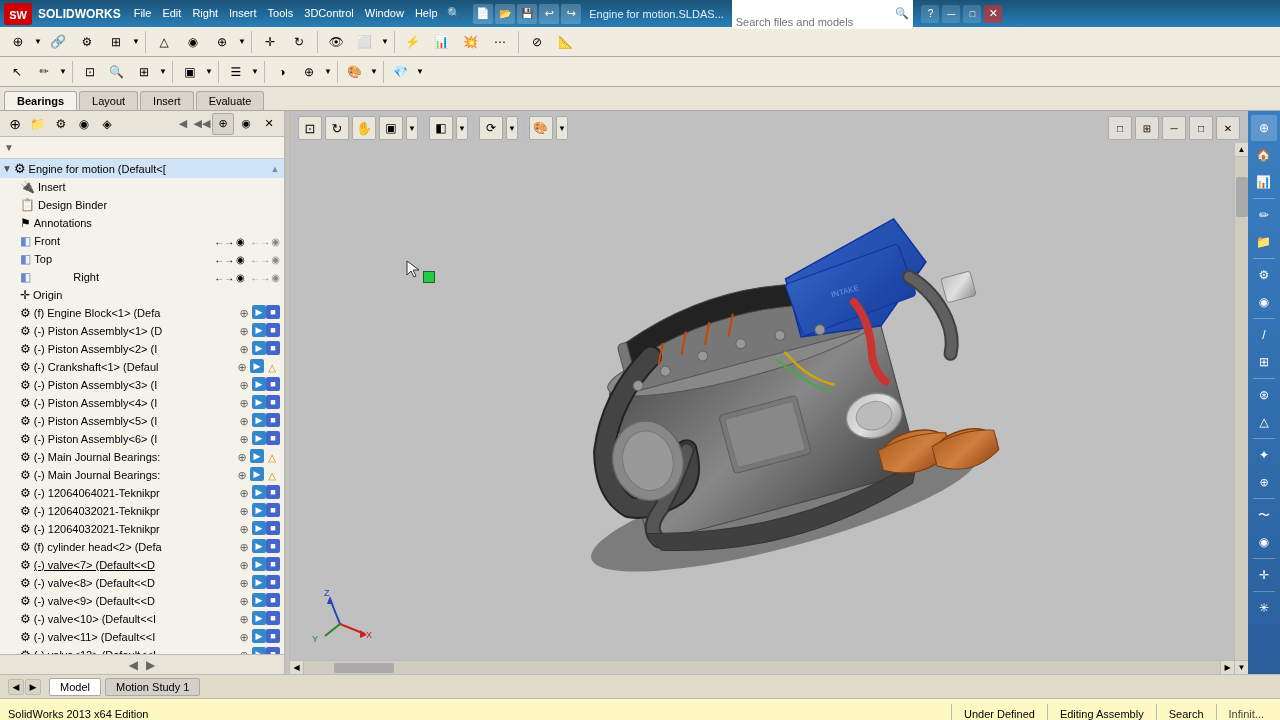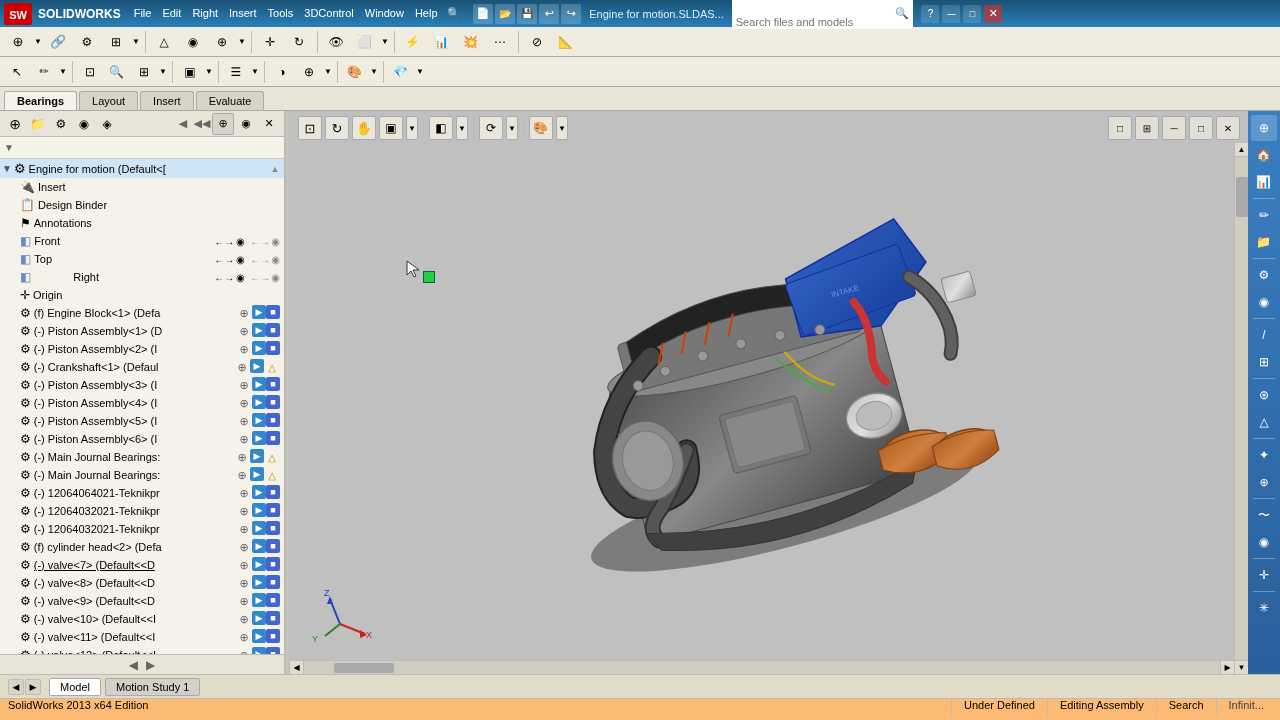--- a/index.html
+++ b/index.html
@@ -652,21 +652,21 @@
 
 <div id="bottomtabs" style="height:24px;background:#e0dcc8;border-top:1px solid #bbb;display:flex;align-items:center;padding-left:8px;gap:4px;">
   <div style="display:flex;gap:1px;margin-right:4px;">
     <div style="width:16px;height:16px;display:flex;align-items:center;justify-content:center;cursor:pointer;font-size:9px;border:1px solid #bbb;background:#d8d4c8;border-radius:2px;">◀</div>
     <div style="width:16px;height:16px;display:flex;align-items:center;justify-content:center;cursor:pointer;font-size:9px;border:1px solid #bbb;background:#d8d4c8;border-radius:2px;">▶</div>
   </div>
   <div style="padding:2px 10px;cursor:pointer;border:1px solid #aaa;border-radius:2px;font-size:11px;background:white;">Model</div>
   <div style="padding:2px 10px;cursor:pointer;border:1px solid #aaa;border-radius:2px;font-size:11px;background:#d4d0c8;">Motion Study 1</div>
 </div>
 
-<div id="statusbar" style="height:22px;background:#fdba74;border-top:1px solid #bbb;display:flex;align-items:flex-start;padding:0 8px;gap:4px;font-size:11px;">
+<div id="statusbar" style="height:22px;background:#fef9c3;border-top:1px solid #bbb;display:flex;align-items:flex-end;padding:0 8px;gap:4px;font-size:11px;">
   <span style="flex:1;">SolidWorks 2013 x64 Edition</span>
   <div style="width:1px;height:16px;background:#bbb;"></div>
   <span style="padding:0 8px;">Under Defined</span>
   <div style="width:1px;height:16px;background:#bbb;"></div>
   <span style="padding:0 8px;">Editing Assembly</span>
   <div style="width:1px;height:16px;background:#bbb;"></div>
   <span style="padding:0 8px;">Search</span>
   <div style="width:1px;height:16px;background:#bbb;"></div>
   <span style="padding:0 8px;color:#444;">Infinit...</span>
 </div>

